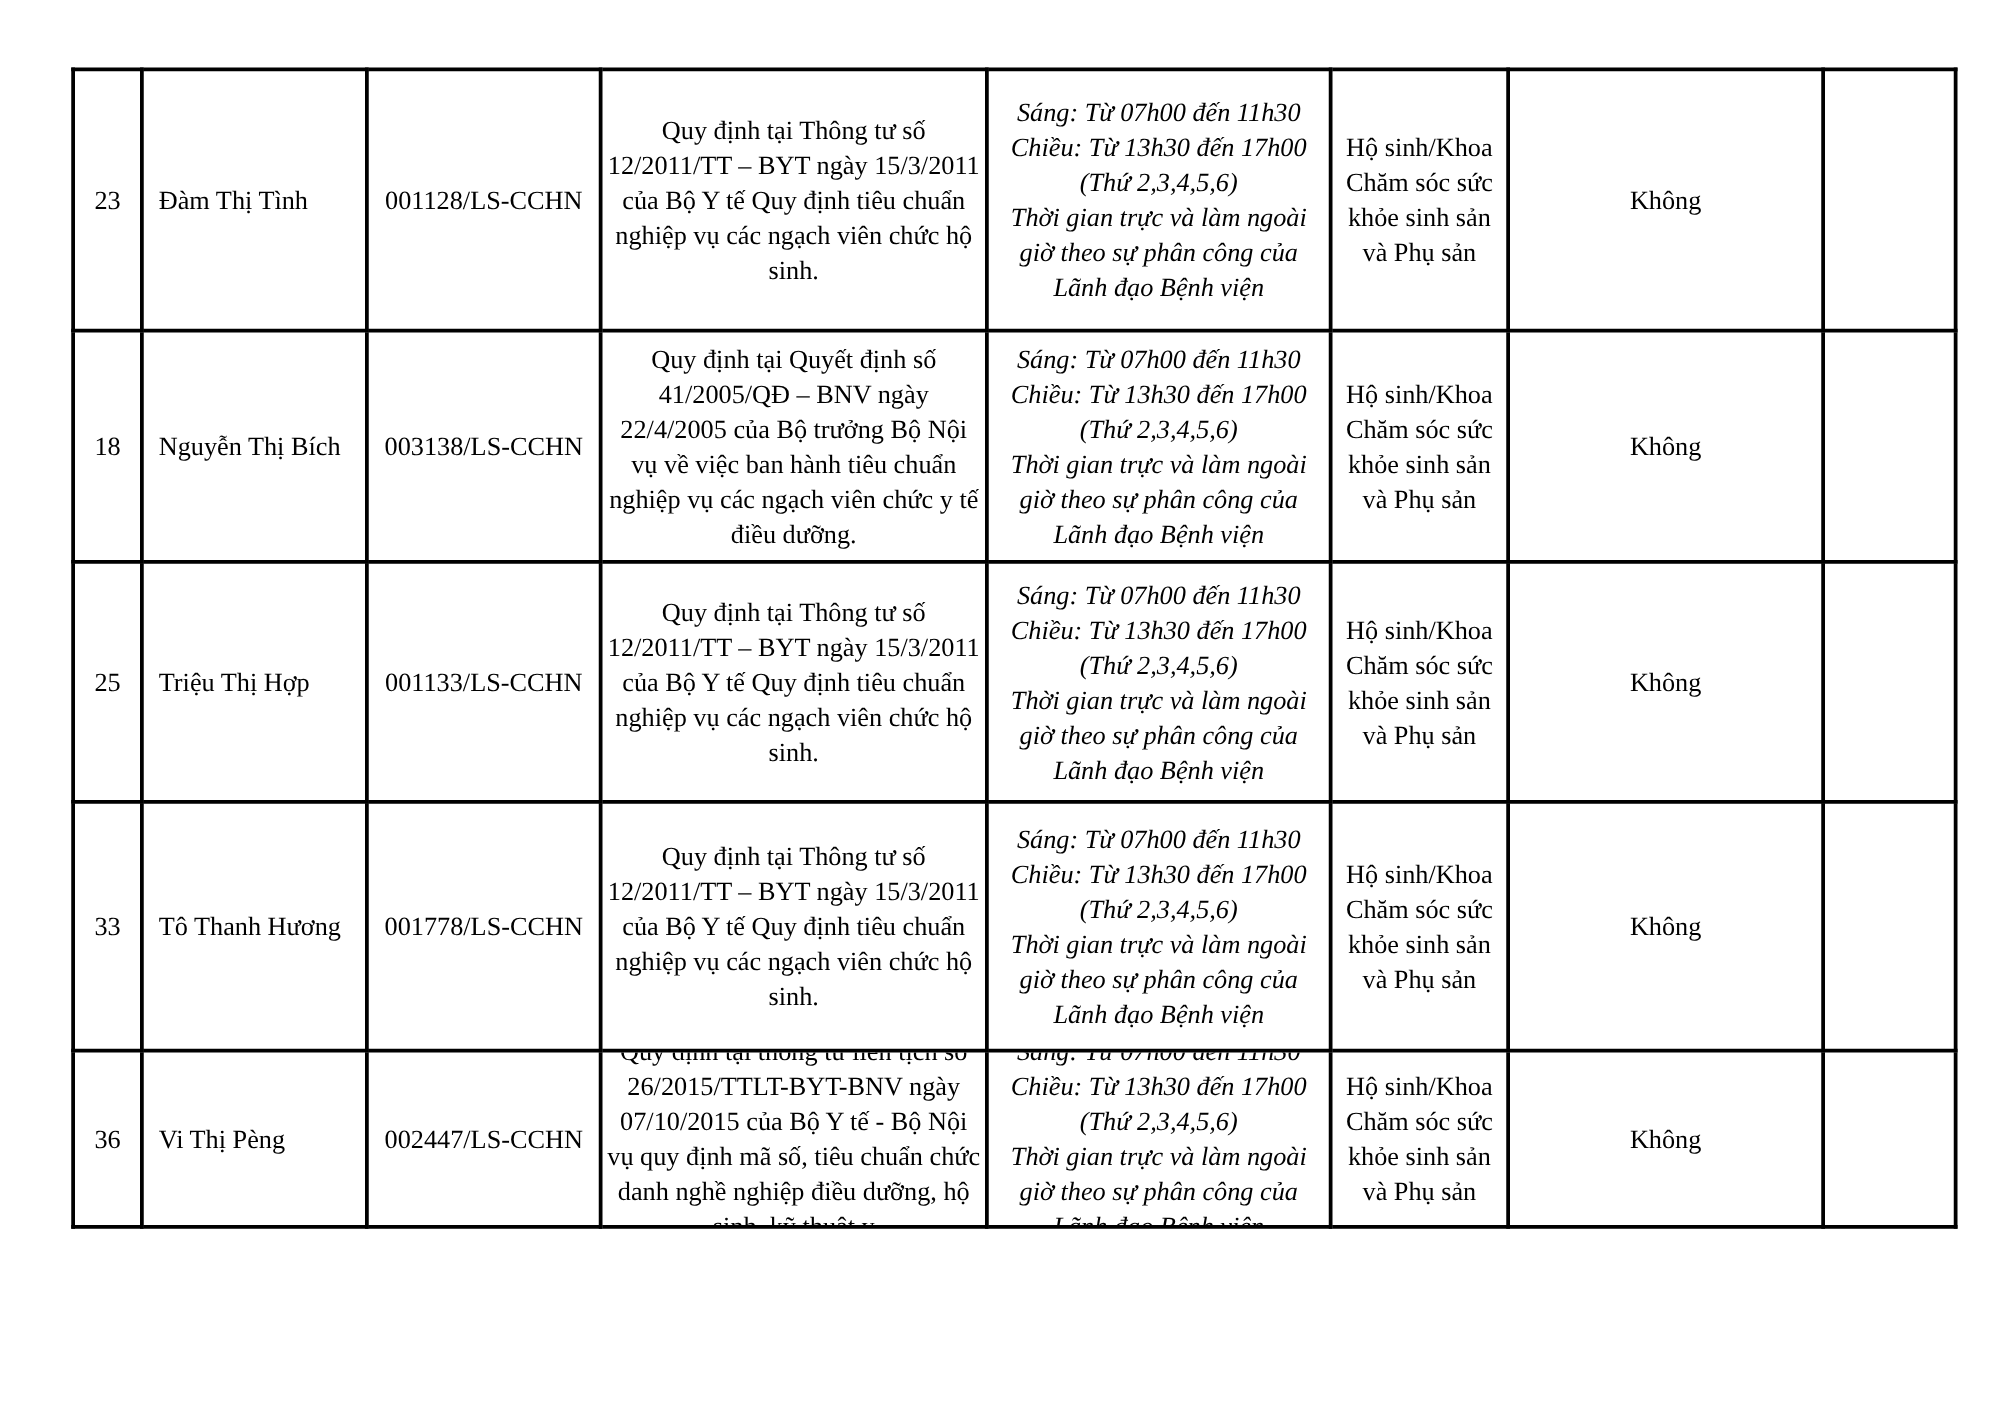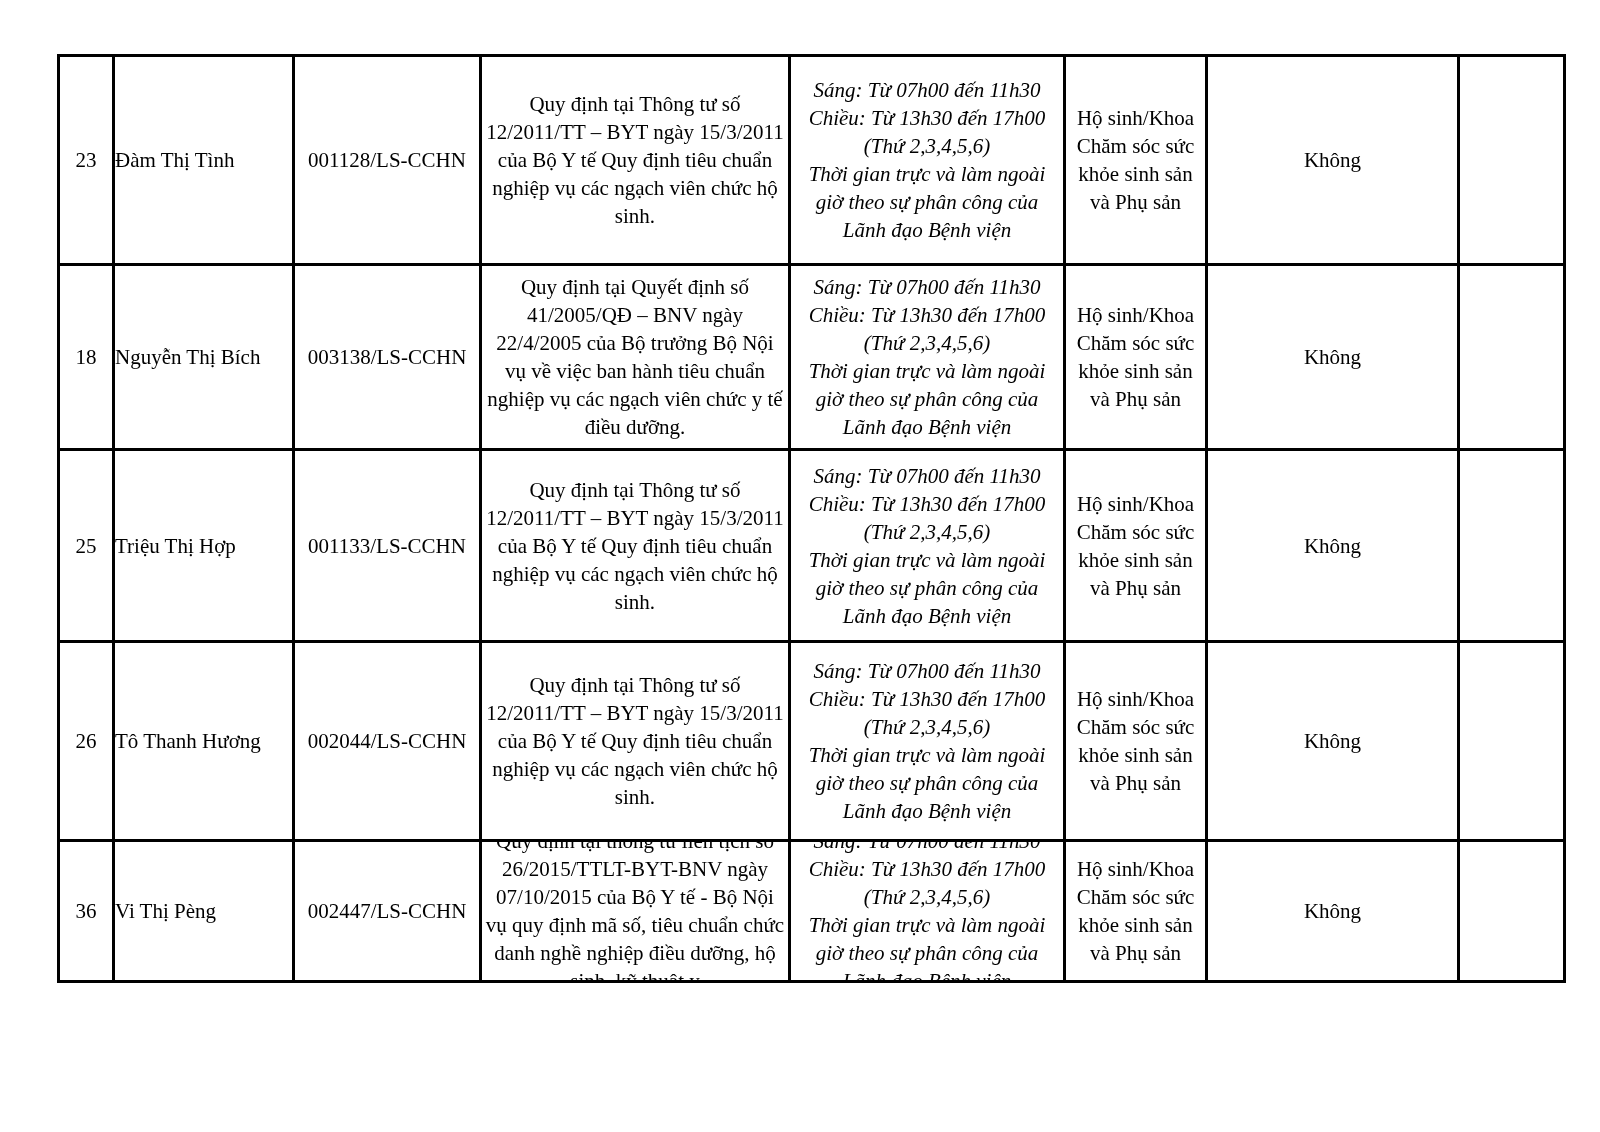--- a/index.html
+++ b/index.html
@@ -44,21 +44,21 @@
   
   tr.r0 .cb { height: 206px; }
   tr.r1 .cb { height: 182px; }
   tr.r2 .cb { height: 189px; }
   tr.r3 .cb { height: 196px; }
   tr.r4 .cb { height: 138px; }
 
   .c-name {
     align-items: flex-start;
     text-align: center;
-    padding-left: 0;
+    padding-left: 12px;
     padding-right: 4px;
   }
   .c-sched { white-space: pre-line; font-style: italic; }
   .c-reg   { padding: 0 3px; }
 </style>
 </head>
 <body>
 
 <div class="page">
   <table class="doc-table">
@@ -155,27 +155,27 @@
           </td>
         <td>
             <div class="cb c-stat">Không</div>
           </td>
         <td>
             <div class="cb c-note"></div>
           </td>
       </tr>
       <tr class="r3">
         <td>
-            <div class="cb c-stt">26</div>
+            <div class="cb c-stt">33</div>
           </td>
         <td>
             <div class="cb c-name">Tô Thanh Hương</div>
           </td>
         <td>
-            <div class="cb c-lic">002044/LS-CCHN</div>
+            <div class="cb c-lic">001778/LS-CCHN</div>
           </td>
         <td>
             <div class="cb c-reg">Quy định tại Thông tư số 12/2011/TT – BYT ngày 15/3/2011 của Bộ Y tế Quy định tiêu chuẩn nghiệp vụ các ngạch viên chức hộ sinh.</div>
           </td>
         <td>
             <div class="cb c-sched">Sáng: Từ 07h00 đến 11h30
 Chiều: Từ 13h30 đến 17h00
 (Thứ 2,3,4,5,6)
 Thời gian trực và làm ngoài giờ theo sự phân công của Lãnh đạo Bệnh viện</div>
           </td>

